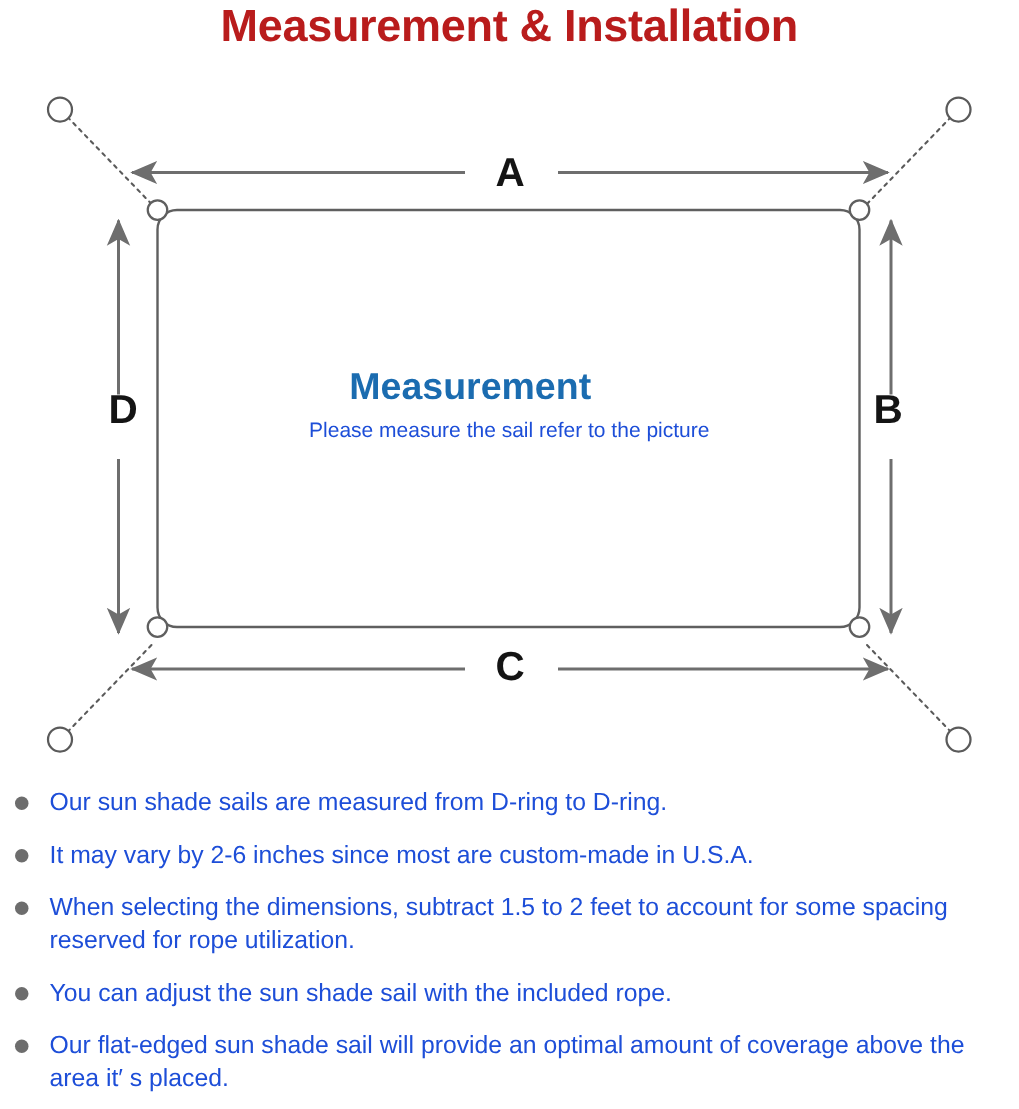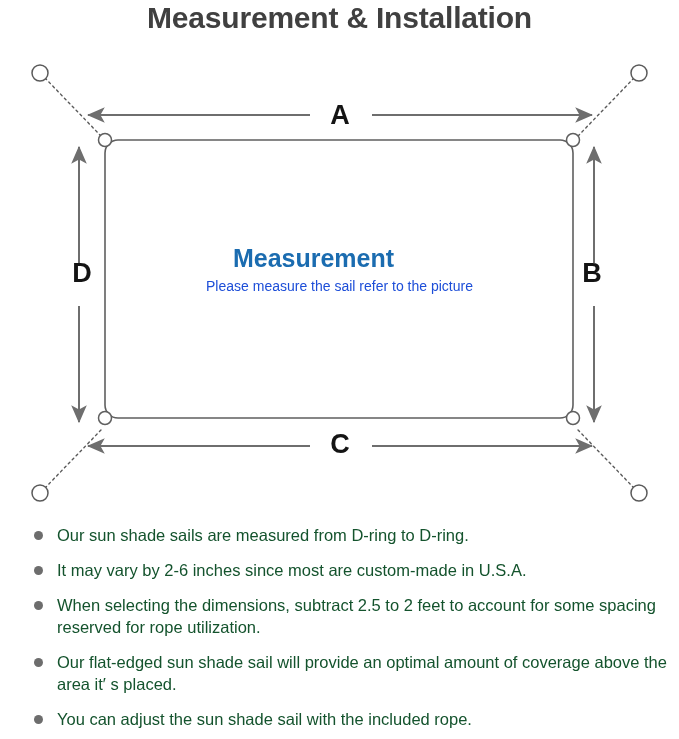--- a/index.html
+++ b/index.html
@@ -18,21 +18,21 @@
 
   
   #title {
     position: absolute;
     left: 0;
     top: 1px;
     width: 679px;
     text-align: center;
     font-size: 30px;
     font-weight: bold;
-    color: #404040;
+    color: #b91c1c;
     letter-spacing: -0.2px;
     line-height: 34px;
   }
 
   
   #diagram {
     position: absolute;
     left: 0;
     top: 48px;
     width: 679px;
@@ -84,22 +84,21 @@
     left: 0;
     top: 524px;
     width: 679px;
   }
   .note {
     position: relative;
     padding-left: 33px;
     margin-bottom: 13px;
     font-size: 16.5px;
     line-height: 22px;
-    color: #14532d;
-    margin-left: 24px;
+    color: #1d4ed8;
   }
   .note .bullet {
     position: absolute;
     left: 10px;
     top: 7px;
     width: 9px;
     height: 9px;
     border-radius: 50%;
     background: #6d6d6d;
   }
@@ -174,23 +173,23 @@
   <div class="note">
     <span class="bullet"></span>
     <span class="note-text">Our sun shade sails are measured from D-ring to D-ring.</span>
   </div>
   <div class="note">
     <span class="bullet"></span>
     <span class="note-text">It may vary by 2-6 inches since most are custom-made in U.S.A.</span>
   </div>
   <div class="note">
     <span class="bullet"></span>
-    <span class="note-text">When selecting the dimensions, subtract 2.5 to 2 feet to account for some spacing reserved for rope utilization.</span>
+    <span class="note-text">When selecting the dimensions, subtract 1.5 to 2 feet to account for some spacing reserved for rope utilization.</span>
+  </div>
+  <div class="note">
+    <span class="bullet"></span>
+    <span class="note-text">You can adjust the sun shade sail with the included rope.</span>
   </div>
   <div class="note">
     <span class="bullet"></span>
     <span class="note-text">Our flat-edged sun shade sail will provide an optimal amount of coverage above the area it′ s placed.</span>
   </div>
-  <div class="note">
-    <span class="bullet"></span>
-    <span class="note-text">You can adjust the sun shade sail with the included rope.</span>
-  </div>
 </div>
 
 </body></html>

